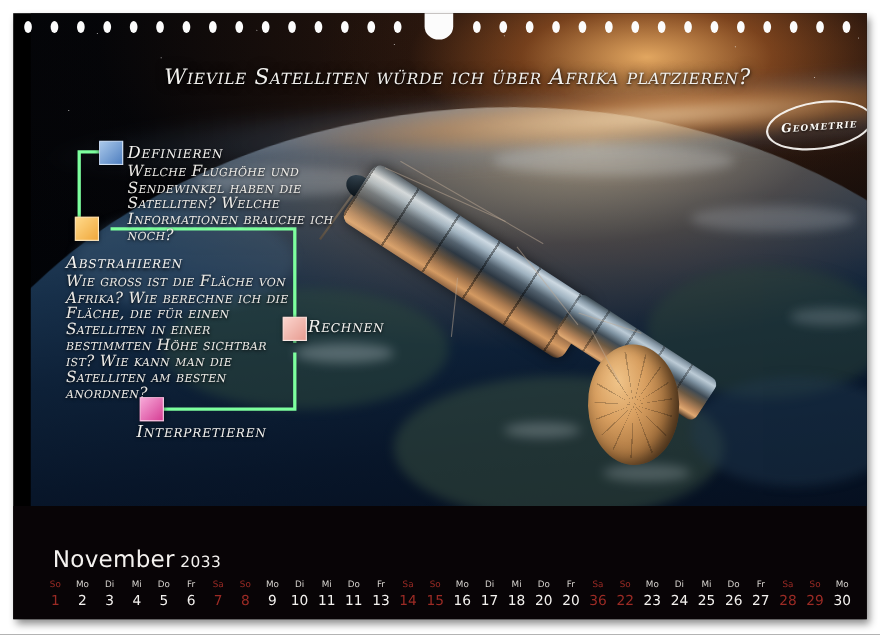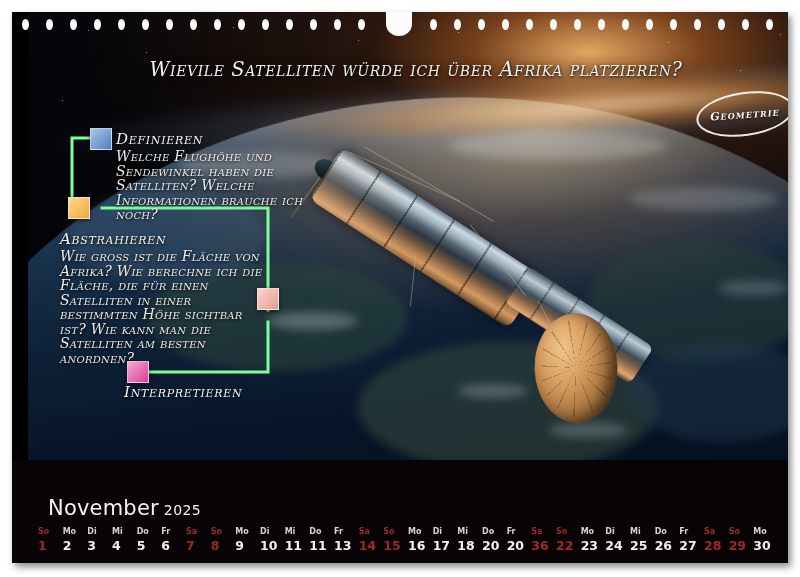--- a/index.html
+++ b/index.html
@@ -253,21 +253,21 @@
     letter-spacing: 0.4px;
     margin-left: 5px;
   }
   .cal-grid {
     position: absolute;
     left: 26px; top: 66px;
     width: 740px;
     display: grid;
     grid-template-columns: repeat(30, 1fr);
   }
-  .cal-col { text-align: left; font-weight: bold; }
+  .cal-col { text-align: center; }
   .cal-dow {
     font-family: "DejaVu Sans", sans-serif;
     font-size: 8px;
     line-height: 11px;
     color: #d6d3ce;
   }
   .cal-num {
     font-family: "DejaVu Sans", sans-serif;
     font-size: 12.5px;
     line-height: 17px;
@@ -368,31 +368,32 @@
     </div>
 
     <div class="chip chip-orange" style="left:40px;top:185px;"></div>
     <div class="blk" style="left:32px;top:218px;width:212px;">
       <h3>Abstrahieren</h3>
       <p>Wie groß ist die Fläche von Afrika? Wie berechne ich die Fläche, die für einen Satelliten in einer bestimmten Höhe sichtbar ist? Wie kann man die Satelliten am besten anordnen?</p>
     </div>
 
     <div class="chip chip-salmon" style="left:229px;top:276px;"></div>
     <div class="blk" style="left:252px;top:276px;width:178px;">
+      <h3>Rechnen</h3>
     </div>
 
     <div class="chip chip-pink" style="left:99px;top:349px;"></div>
     <div class="blk" style="left:96px;top:371px;width:400px;">
       <h3>Interpretieren</h3>
     </div>
   </div>
 
   <div class="calendar">
     <div class="cal-month">
-      <span>November</span><span class="cal-year">2025</span>
+      <span>November</span><span class="cal-year">2033</span>
     </div>
     <div class="cal-grid" id="cal-grid">
         <div class="cal-col weekend">
           <div class="cal-dow">So</div>
           <div class="cal-num">1</div>
         </div>
         <div class="cal-col">
           <div class="cal-dow">Mo</div>
           <div class="cal-num">2</div>
         </div>

